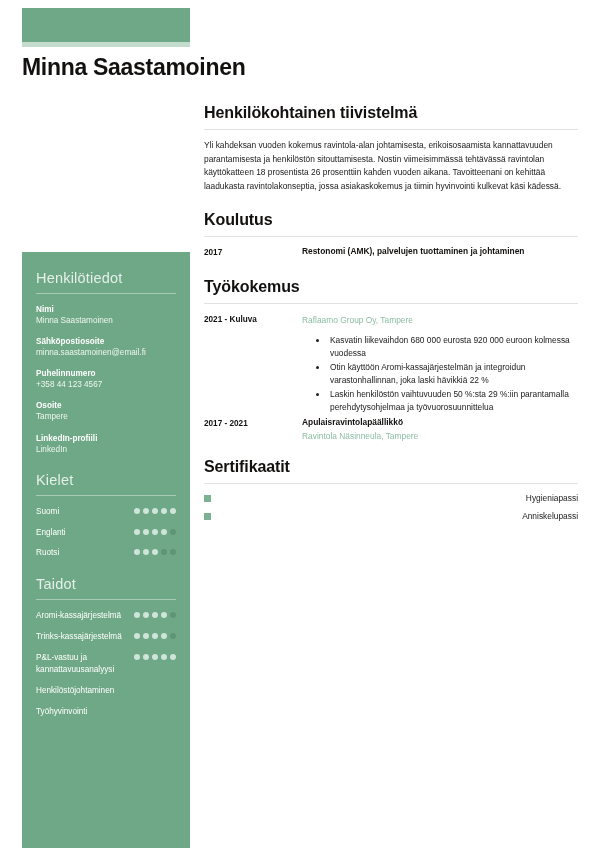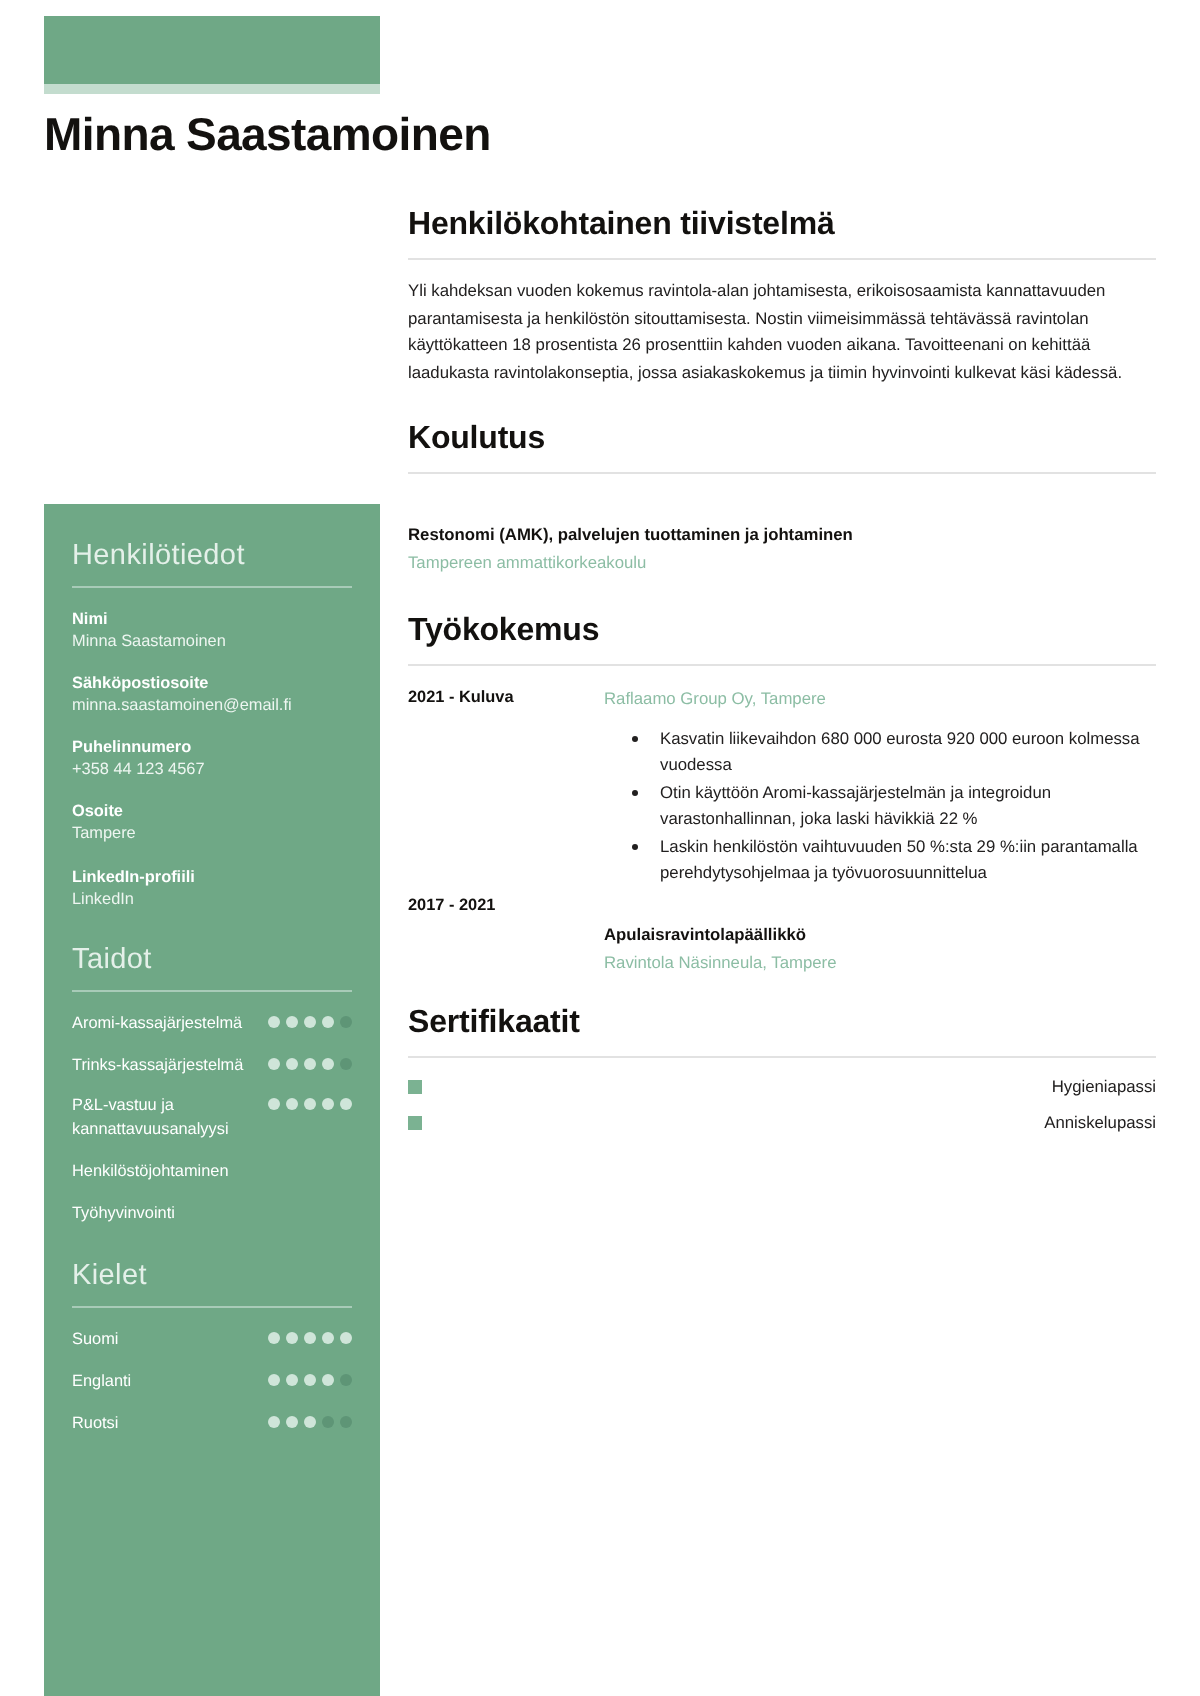--- a/index.html
+++ b/index.html
@@ -74,21 +74,21 @@
   }
 
   .entry { display: flex; margin-bottom: 2px; }
   .entry-date {
     width: 98px; flex: none;
     font-size: 8.2px; font-weight: bold; color: #13110f; line-height: 1.4;
     padding-top: 1px;
   }
   .entry-body { flex: 1; }
   .entry-title {
-    font-size: 8.4px; font-weight: bold; color: #13110f; line-height: 1.42; margin-top: 16px;
+    font-size: 8.4px; font-weight: bold; color: #13110f; line-height: 1.42;
   }
   .entry-org {
     font-size: 8.4px; color: #8cbda4; line-height: 1.5; margin-top: 1px;
   }
   .bullets { margin: 7px 0 0 0; padding-left: 26px; }
   .bullets li {
     font-size: 8.4px; line-height: 1.55; color: #222020;
     margin-bottom: 1px; padding-left: 2px;
   }
   .cert-list { list-style: none; margin-top: 2px; }
@@ -130,20 +130,57 @@
             <div class="field-value">Tampere</div>
           </div>
           <div class="field">
             <div class="field-label">LinkedIn-profiili</div>
             <div class="field-value">LinkedIn</div>
           </div>
         </div>
     </section>
 
     <section class="side-section">
+      <div class="side-h">Kielet</div>
+      <div class="side-rule"></div>
+      <div id="languages-list">
+          <div class="rate-row">
+            <div class="rate-label">Suomi</div>
+            <div class="dots">
+              <span class="dot on"></span>
+              <span class="dot on"></span>
+              <span class="dot on"></span>
+              <span class="dot on"></span>
+              <span class="dot on"></span>
+            </div>
+          </div>
+          <div class="rate-row">
+            <div class="rate-label">Englanti</div>
+            <div class="dots">
+              <span class="dot on"></span>
+              <span class="dot on"></span>
+              <span class="dot on"></span>
+              <span class="dot on"></span>
+              <span class="dot"></span>
+            </div>
+          </div>
+          <div class="rate-row">
+            <div class="rate-label">Ruotsi</div>
+            <div class="dots">
+              <span class="dot on"></span>
+              <span class="dot on"></span>
+              <span class="dot on"></span>
+              <span class="dot"></span>
+              <span class="dot"></span>
+            </div>
+          </div>
+        </div>
+    </section>
+
+    <section class="side-section">
       <div class="side-h">Taidot</div>
       <div class="side-rule"></div>
       <div id="skills-list">
           <div class="rate-row">
             <div class="rate-label">Aromi-kassajärjestelmä</div>
             <div class="dots">
               <span class="dot on"></span>
               <span class="dot on"></span>
               <span class="dot on"></span>
               <span class="dot on"></span>
@@ -172,75 +209,38 @@
           </div>
           <div class="rate-row">
             <div class="rate-label">Henkilöstöjohtaminen</div>
           </div>
           <div class="rate-row">
             <div class="rate-label">Työhyvinvointi</div>
           </div>
         </div>
     </section>
 
-    <section class="side-section">
-      <div class="side-h">Kielet</div>
-      <div class="side-rule"></div>
-      <div id="languages-list">
-          <div class="rate-row">
-            <div class="rate-label">Suomi</div>
-            <div class="dots">
-              <span class="dot on"></span>
-              <span class="dot on"></span>
-              <span class="dot on"></span>
-              <span class="dot on"></span>
-              <span class="dot on"></span>
-            </div>
-          </div>
-          <div class="rate-row">
-            <div class="rate-label">Englanti</div>
-            <div class="dots">
-              <span class="dot on"></span>
-              <span class="dot on"></span>
-              <span class="dot on"></span>
-              <span class="dot on"></span>
-              <span class="dot"></span>
-            </div>
-          </div>
-          <div class="rate-row">
-            <div class="rate-label">Ruotsi</div>
-            <div class="dots">
-              <span class="dot on"></span>
-              <span class="dot on"></span>
-              <span class="dot on"></span>
-              <span class="dot"></span>
-              <span class="dot"></span>
-            </div>
-          </div>
-        </div>
-    </section>
-
   </aside>
 
   <main class="main">
 
     <section class="sec" style="margin-top:104px">
       <div class="sec-h">Henkilökohtainen tiivistelmä</div>
       <div class="sec-rule"></div>
       <p class="summary">Yli kahdeksan vuoden kokemus ravintola-alan johtamisesta, erikoisosaamista kannattavuuden parantamisesta ja henkilöstön sitouttamisesta. Nostin viimeisimmässä tehtävässä ravintolan käyttökatteen 18 prosentista 26 prosenttiin kahden vuoden aikana. Tavoitteenani on kehittää laadukasta ravintolakonseptia, jossa asiakaskokemus ja tiimin hyvinvointi kulkevat käsi kädessä.</p>
     </section>
 
     <section class="sec" style="margin-top:18px">
       <div class="sec-h">Koulutus</div>
       <div class="sec-rule"></div>
       <div id="education-entries">
           <div class="entry">
+            <div class="entry-date">2017</div>
             <div class="entry-body">
               <div class="entry-title">Restonomi (AMK), palvelujen tuottaminen ja johtaminen</div>
-              <div class="entry-org">Tampereen ammattikorkeakoulu</div>
             </div>
           </div>
         </div>
     </section>
 
     <section class="sec" style="margin-top:19px">
       <div class="sec-h">Työkokemus</div>
       <div class="sec-rule"></div>
       <div id="experience-entries">
           <div class="entry">

